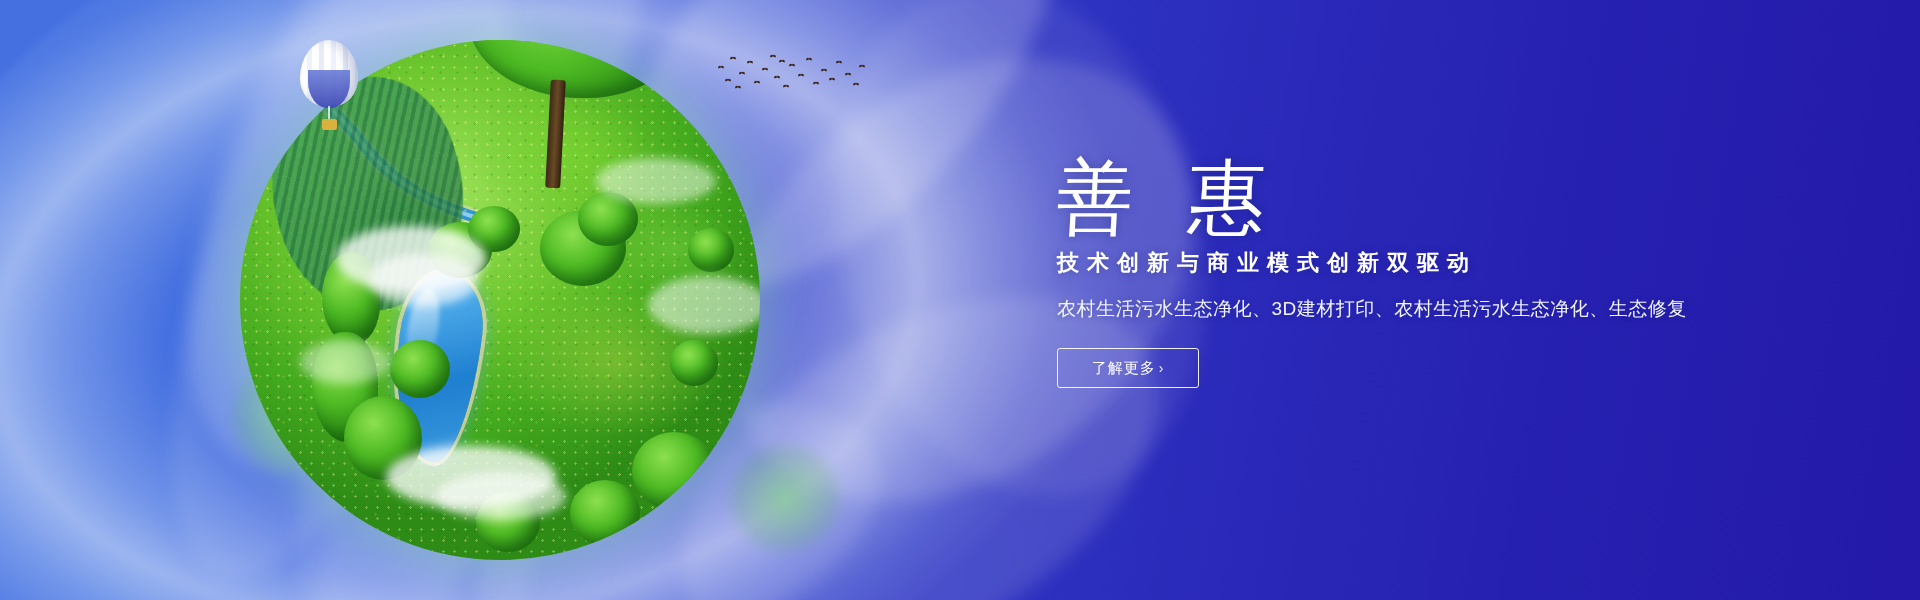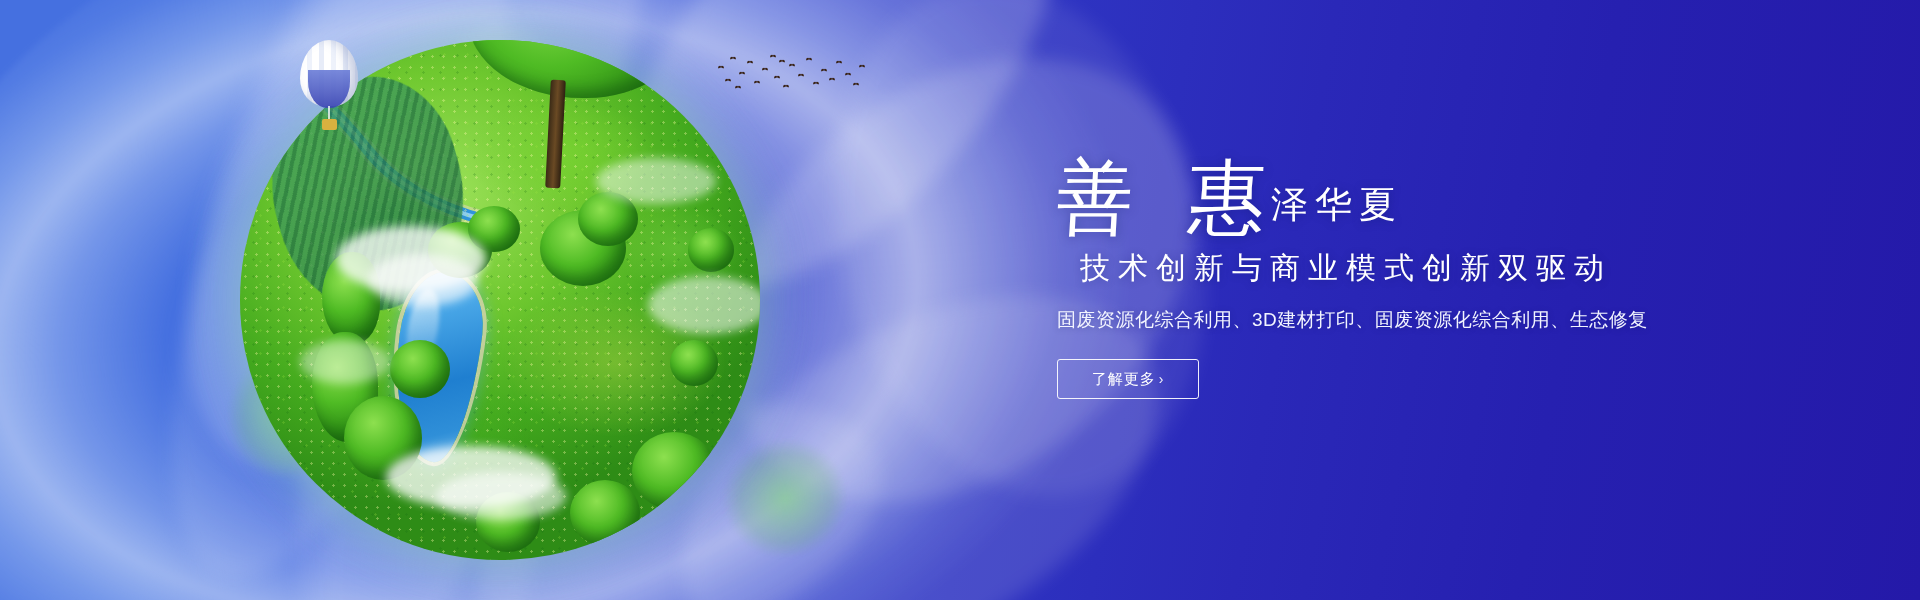--- a/index.html
+++ b/index.html
@@ -196,24 +196,23 @@
     font-family:"Liberation Serif","DejaVu Serif",serif;
     font-size:37px;line-height:1;font-weight:400;
     letter-spacing:7px;
     padding-bottom:9px;padding-left:6px;
     display:inline-block;
   }
   .gap{display:inline-block;width:56px;}
 
   .subtitle{
     margin-top:16px;
-    font-size:30px;letter-spacing:8px;font-weight:400;
+    font-size:22px;letter-spacing:8px;font-weight:700;
     color:#ffffff;white-space:nowrap;
     text-shadow:0 1px 8px rgba(10,20,90,.30);
-    margin-left:23px;
   }
   .desc{
     margin-top:18px;
     font-size:19px;letter-spacing:.5px;font-weight:400;
     color:#f2f4ff;white-space:nowrap;
     text-shadow:0 1px 6px rgba(10,20,90,.28);
   }
   .cta{
     margin-top:26px;
     display:inline-flex;align-items:center;justify-content:center;gap:3px;
@@ -320,26 +319,25 @@
     <div class="bird" style="left:19px; top:34px;"></div>
     <div class="bird" style="left:63px; top:8px;"></div>
   </div>
 
   <div class="copy">
 
     <div class="headline">
       <span class="brush">善</span>
       <span class="gap"></span>
       <span class="brush">惠</span>
-      <span class="reg">泽华夏</span>
     </div>
 
     <div class="subtitle">技术创新与商业模式创新双驱动</div>
 
-    <div class="desc">固废资源化综合利用、3D建材打印、固废资源化综合利用、生态修复</div>
+    <div class="desc">农村生活污水生态净化、3D建材打印、农村生活污水生态净化、生态修复</div>
 
     <div class="cta">
       <span>了解更多</span>
       <span class="chev">›</span>
     </div>
 
   </div>
 </div>
 
 </body></html>

